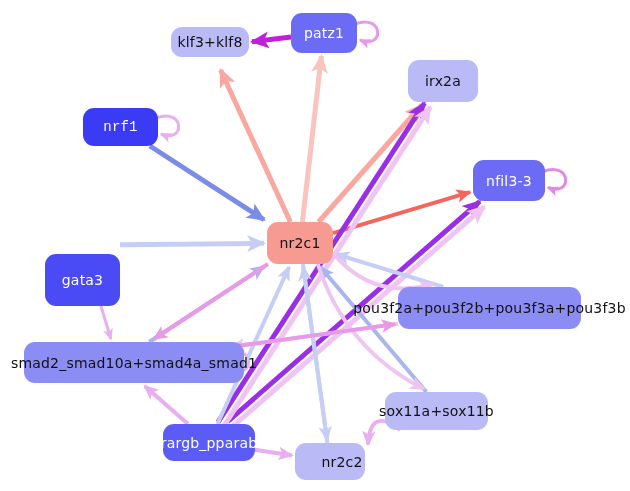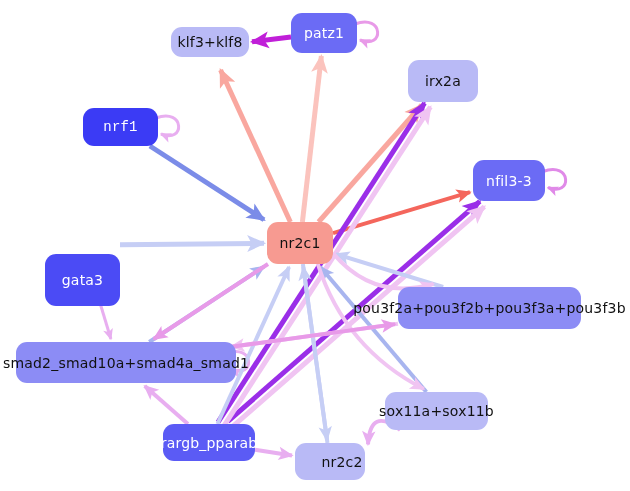--- a/index.html
+++ b/index.html
@@ -115,21 +115,21 @@
       </div>
       <div class="node" style="left: 45px; top: 226px; width: 75px; height: 52px; background: rgb(75, 75, 245); color: rgb(255, 255, 255); margin-top: 28px;">
         <span class="node-label">gata3</span>
       </div>
       <div class="node" style="left: 267px; top: 222px; width: 66px; height: 42px; background: rgb(247, 154, 145); color: rgb(17, 17, 17);">
         <span class="node-label">nr2c1</span>
       </div>
       <div class="node" style="left: 398px; top: 287px; width: 183px; height: 42px; background: rgb(140, 140, 245); color: rgb(17, 17, 17);">
         <span class="node-label">pou3f2a+pou3f2b+pou3f3a+pou3f3b</span>
       </div>
-      <div class="node" style="left: 16px; top: 342px; width: 220px; height: 41px; background: rgb(140, 140, 245); color: rgb(17, 17, 17);">
+      <div class="node" style="left: 24px; top: 342px; width: 220px; height: 41px; background: rgb(140, 140, 245); color: rgb(17, 17, 17);">
         <span class="node-label">smad2_smad10a+smad4a_smad1</span>
       </div>
       <div class="node" style="left: 385px; top: 392px; width: 103px; height: 38px; background: rgb(185, 186, 246); color: rgb(17, 17, 17);">
         <span class="node-label">sox11a+sox11b</span>
       </div>
       <div class="node" style="left: 163px; top: 424px; width: 92px; height: 37px; background: rgb(91, 91, 245); color: rgb(255, 255, 255);">
         <span class="node-label">rargb_pparab</span>
       </div>
       <div class="node" style="left: 295px; top: 443px; width: 70px; height: 37px; background: rgb(185, 186, 246); color: rgb(17, 17, 17); padding-left: 24px;">
         <span class="node-label">nr2c2</span>

